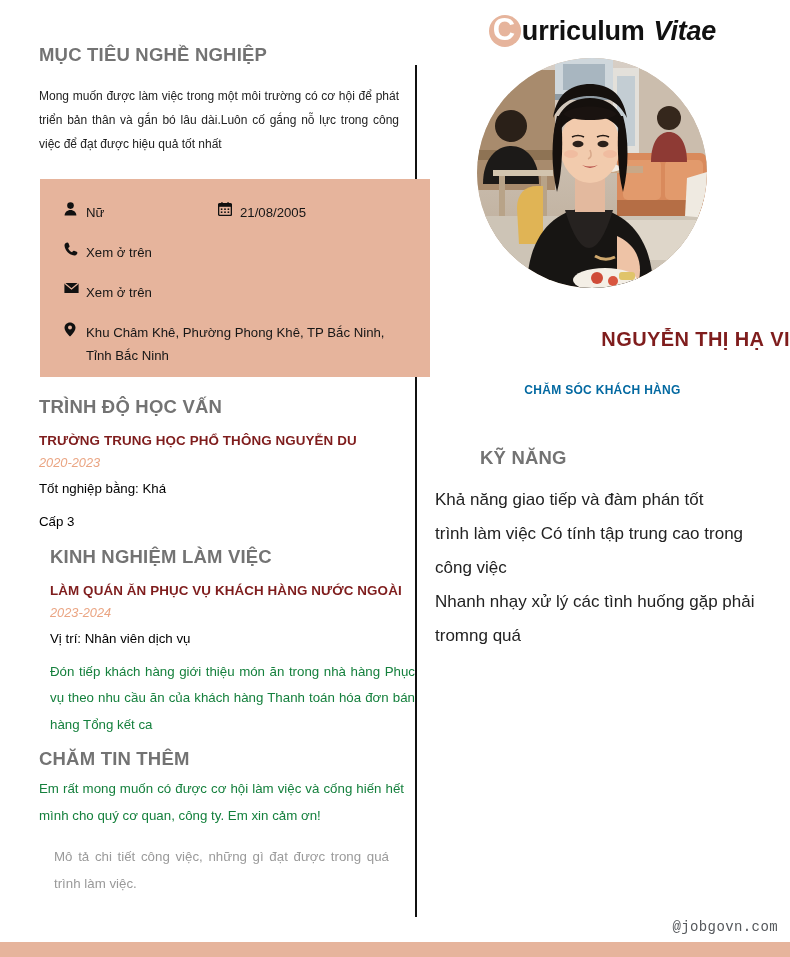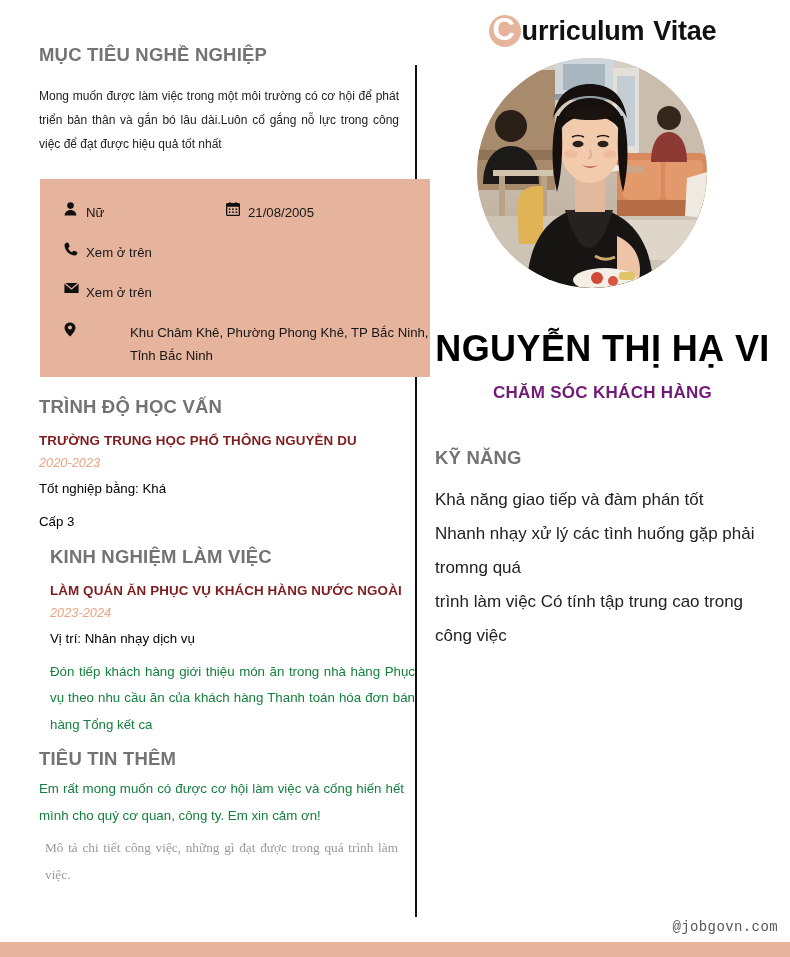--- a/index.html
+++ b/index.html
@@ -96,22 +96,22 @@
     width: 390px;
     height: 198px;
     background: #e6b49c;
     padding: 22px 0 0 24px;
   }
   .contact-row {
     display: flex;
     align-items: flex-start;
     margin-bottom: 17px;
   }
-  .contact-row:last-child { margin-bottom: 0; gap: 44px; }
-  .contact-row.two-up { gap: 16px; }
+  .contact-row:last-child { margin-bottom: 0; }
+  .contact-row.two-up { gap: 8px; }
   .ci {
     width: 22px;
     min-width: 22px;
     display: inline-flex;
     align-items: center;
     justify-content: flex-start;
     padding-top: 1px;
   }
   .ci svg { display: block; }
   .ctext {
@@ -152,22 +152,21 @@
     line-height: 2.0;
     color: #15803d;
     text-align: justify;
     margin: 6px 0 0 0;
   }
   .placeholder-para {
     font-size: 13.3px;
     line-height: 2.0;
     color: #9a9a9a;
     text-align: justify;
-    margin: 6px;
-    font-family: Liberation Serif, serif;
+    margin: 15px;
   }
 
   
   .right-col {
     position: absolute;
     left: 415px;
     top: 0;
     width: 375px;
   }
 
@@ -208,20 +207,21 @@
     position: absolute;
     left: 4px;
     top: -1px;
     font-size: 31px;
     font-weight: bold;
     color: #ffffff;
     line-height: 34px;
   }
   .logo-rest { margin-left: 1px; }
   .logo-vitae {
+    font-style: italic;
     margin-left: 9px;
     font-weight: bold;
   }
 
   
   .photo-wrap {
     position: absolute;
     left: 62px;
     top: 58px;
     width: 230px;
@@ -231,47 +231,47 @@
     background: #cbb8a6;
   }
   .photo-svg { display: block; width: 230px; height: 230px; }
 
   
   .name {
     position: absolute;
     left: 0;
     top: 328px;
     width: 375px;
-    text-align: center;
-    font-size: 36px;
+    text-align: right;
+    font-size: 20px;
     font-weight: bold;
     letter-spacing: 0.4px;
-    color: #000000;
+    color: #7f1d1d;
     line-height: 1.15;
   }
   .role {
     position: absolute;
     left: 0;
     top: 383px;
     width: 375px;
     text-align: center;
-    font-size: 17px;
+    font-size: 12px;
     font-weight: bold;
     letter-spacing: 0.3px;
-    color: #701a75;
+    color: #0369a1;
   }
 
   
   .skills-block {
     position: absolute;
     left: 20px;
     top: 447px;
     width: 330px;
   }
-  .skills-block .sec-title { margin-bottom: 14px; }
+  .skills-block .sec-title { margin-bottom: 14px; margin-left: 45px; }
   .skill-line {
     font-size: 17px;
     line-height: 2.0;
     color: #222222;
     margin: 0;
   }
 </style>
 </head>
 <body>
 
@@ -356,27 +356,27 @@
         <div class="entry-line">Tốt nghiệp bằng: Khá</div>
         <div class="entry-line">Cấp 3</div>
       </div>
     </div>
 
     <div class="exp-block">
       <h2 class="sec-title">KINH NGHIỆM LÀM VIỆC</h2>
       <div>
         <div class="entry-title">LÀM QUÁN ĂN PHỤC VỤ KHÁCH HÀNG NƯỚC NGOÀI</div>
         <div class="entry-date">2023-2024</div>
-        <div class="entry-line">Vị trí: Nhân nhạy dịch vụ</div>
+        <div class="entry-line">Vị trí: Nhân viên dịch vụ</div>
         <div class="entry-para">Đón tiếp khách hàng giới thiệu món ăn trong nhà hàng Phục vụ theo nhu cầu ăn của khách hàng Thanh toán hóa đơn bán hàng Tổng kết ca</div>
       </div>
     </div>
 
     <div class="extra-block">
-      <h2 class="sec-title">TIÊU TIN THÊM</h2>
+      <h2 class="sec-title">CHĂM TIN THÊM</h2>
       <p class="entry-para">Em rất mong muốn có được cơ hội làm việc và cống hiến hết mình cho quý cơ quan, công ty. Em xin cảm ơn!</p>
       <p class="placeholder-para"> Mô tả chi tiết công việc, những gì đạt được trong quá trình làm việc.</p>
     </div>
 
   </div>
 
   <div class="right-col">
 
     <div class="cv-logo">
       <span class="cv-logo-inner">
@@ -481,22 +481,22 @@
         </g>
       </svg>
     </div>
 
     <div class="name">NGUYỄN THỊ HẠ VI</div>
     <div class="role">CHĂM SÓC KHÁCH HÀNG</div>
 
     <div class="skills-block">
       <h2 class="sec-title">KỸ NĂNG</h2>
       <p class="skill-line">Khả năng giao tiếp và đàm phán tốt</p>
+      <p class="skill-line">trình làm việc Có tính tập trung cao trong công việc</p>
       <p class="skill-line">Nhanh nhạy xử lý các tình huống gặp phải tromng quá</p>
-      <p class="skill-line">trình làm việc Có tính tập trung cao trong công việc</p>
     </div>
 
   </div>
 
   <div class="watermark">@jobgovn.com</div>
   <div class="bottom-strip"></div>
 
 </div>
 
 </body></html>

